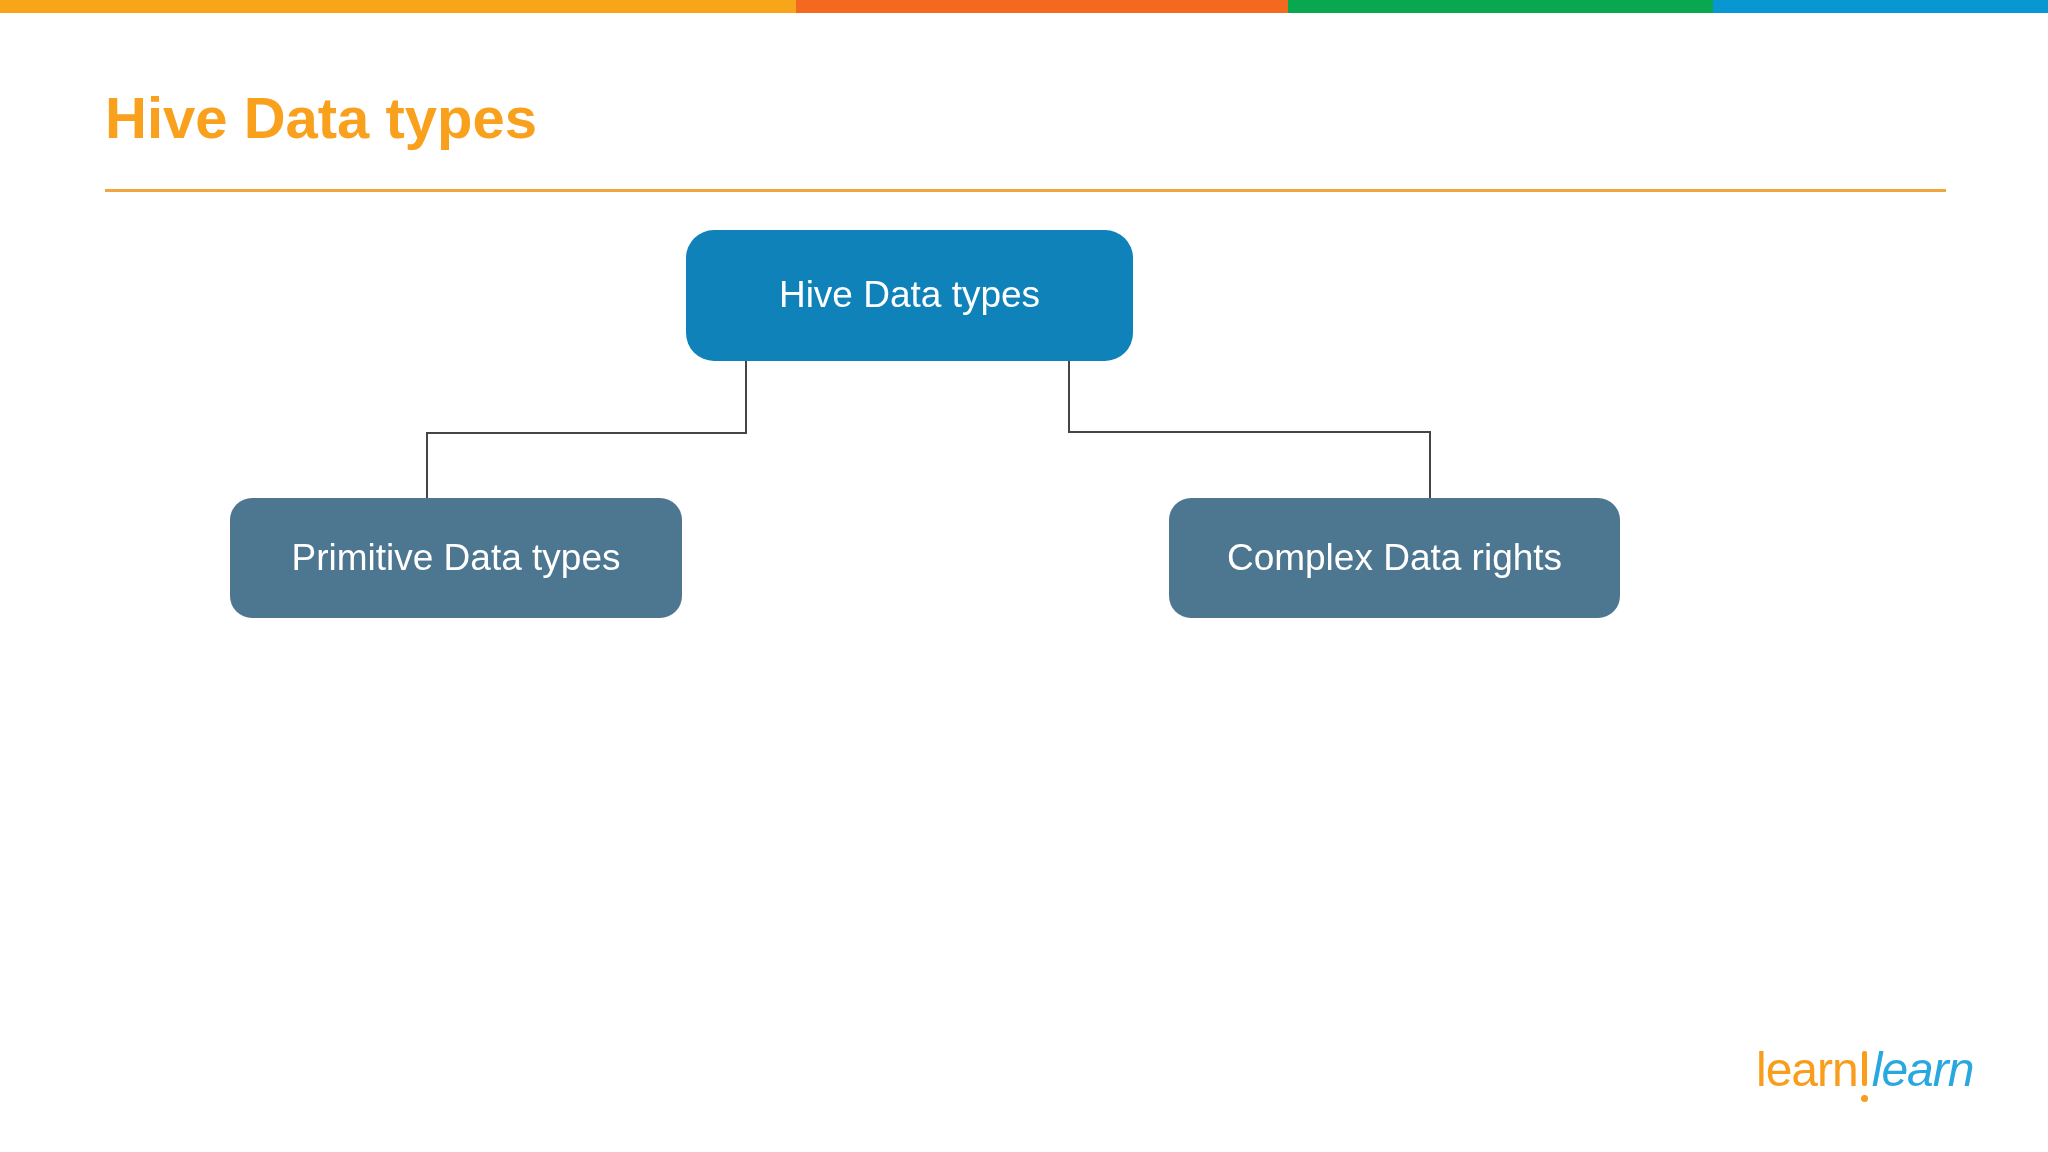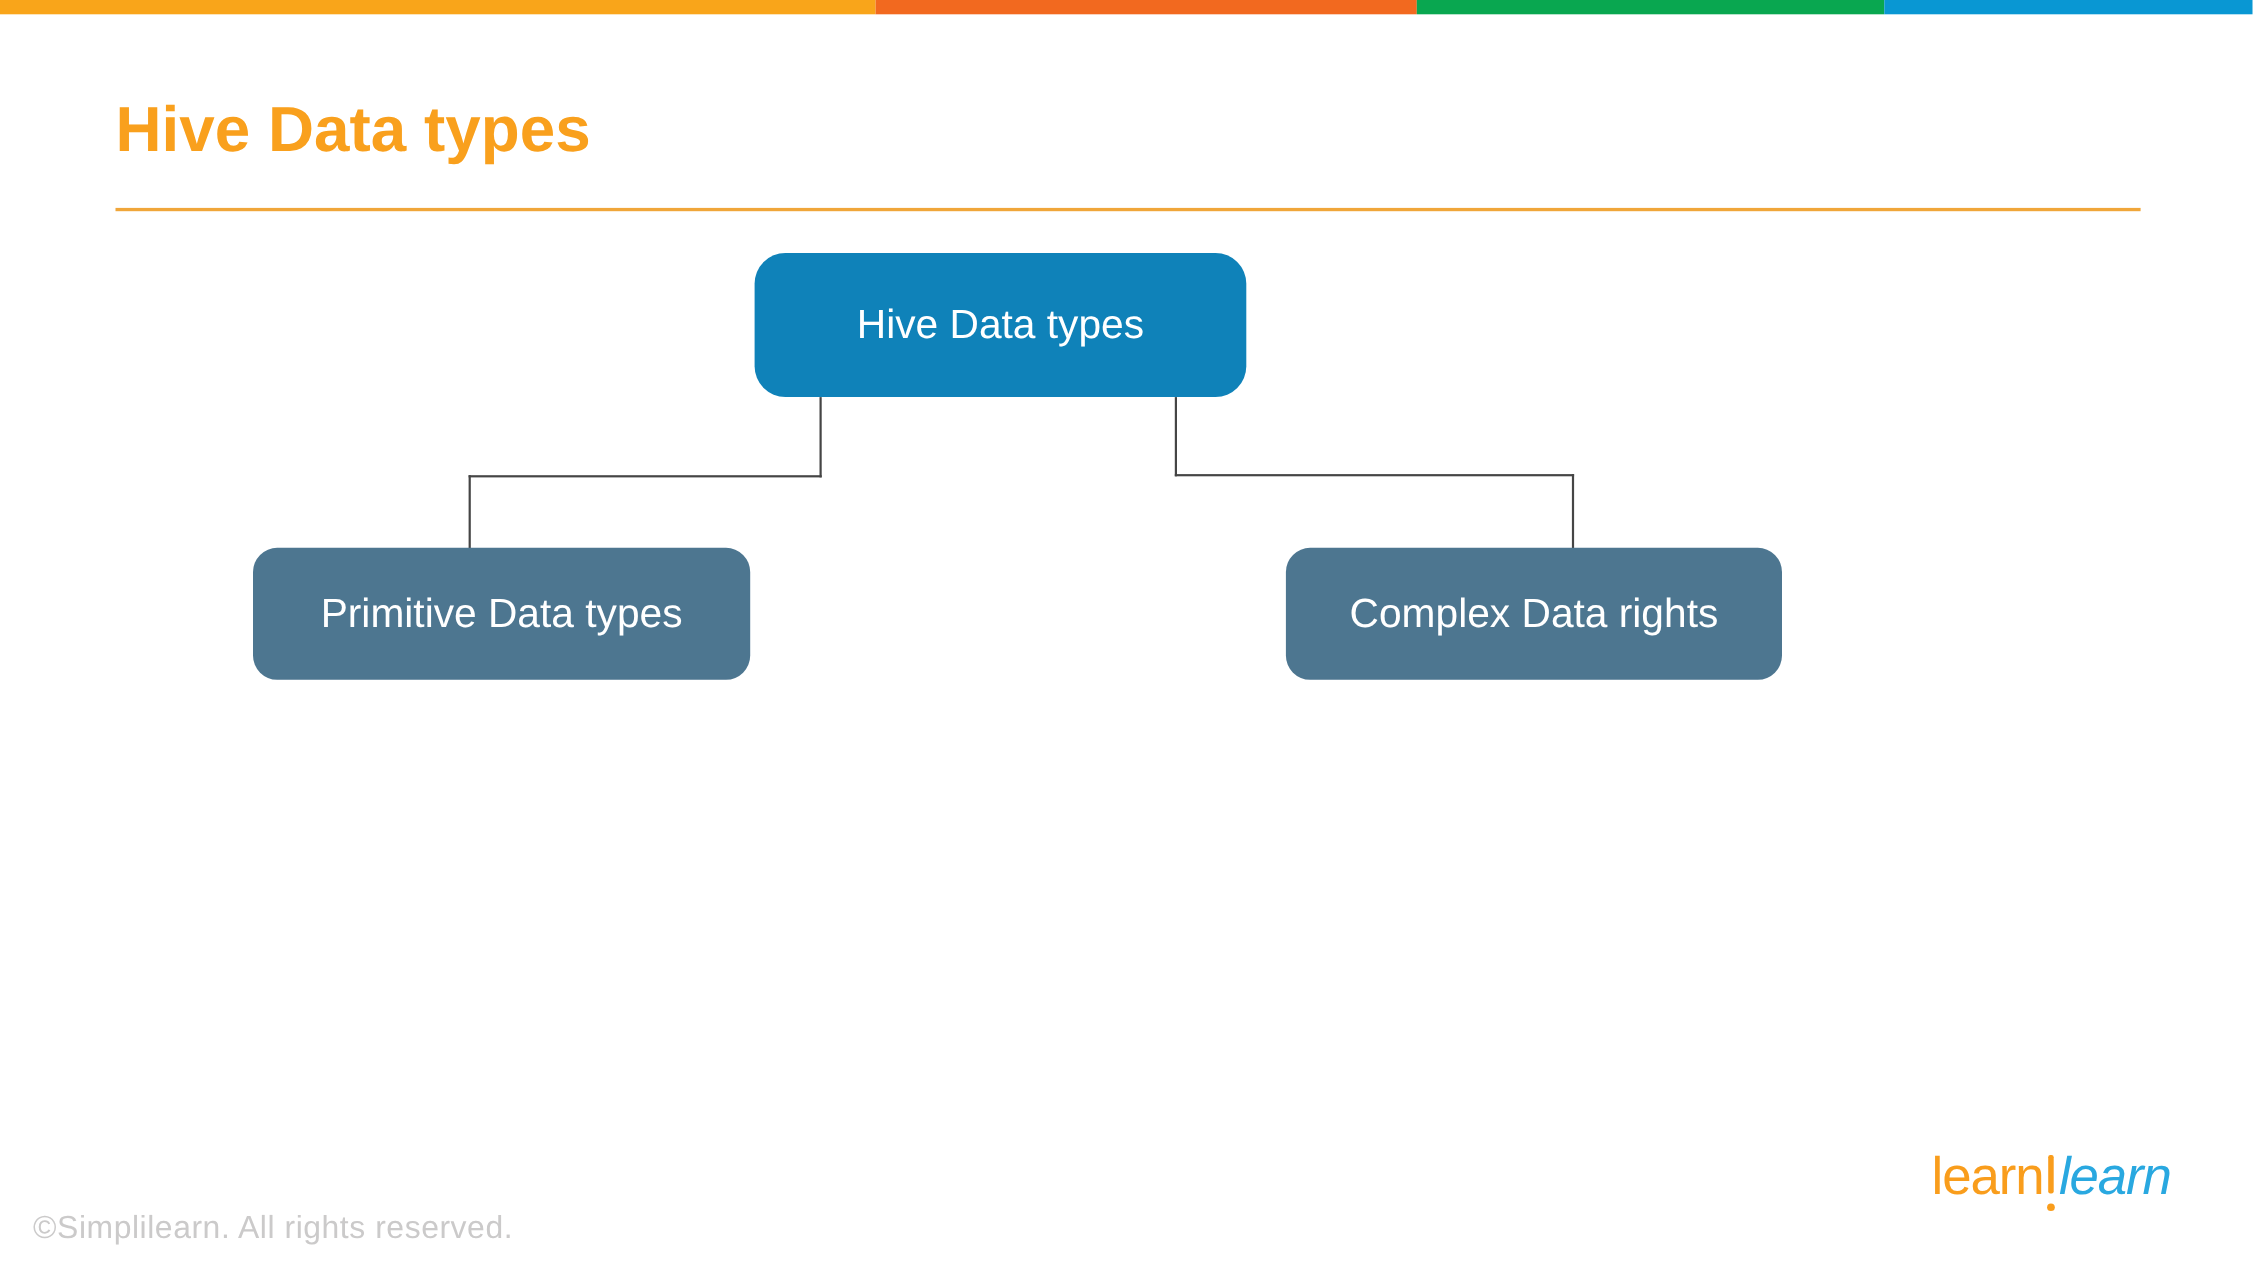--- a/index.html
+++ b/index.html
@@ -165,19 +165,18 @@
     <div class="node node-left">
       <span>Primitive Data types</span>
     </div>
 
     <div class="node node-right">
       <span>Complex Data rights</span>
     </div>
 
   </div>
 
-  <div class="copyright">©Simplilearn. All rights reserved.</div>
 
   <div class="logo">
     <span class="logo-orange">learn</span><span class="logo-i"><span class="logo-i-stem"></span><span class="logo-i-dot"></span></span><span class="logo-blue">learn</span>
   </div>
 
 </div>
 
 </body></html>

